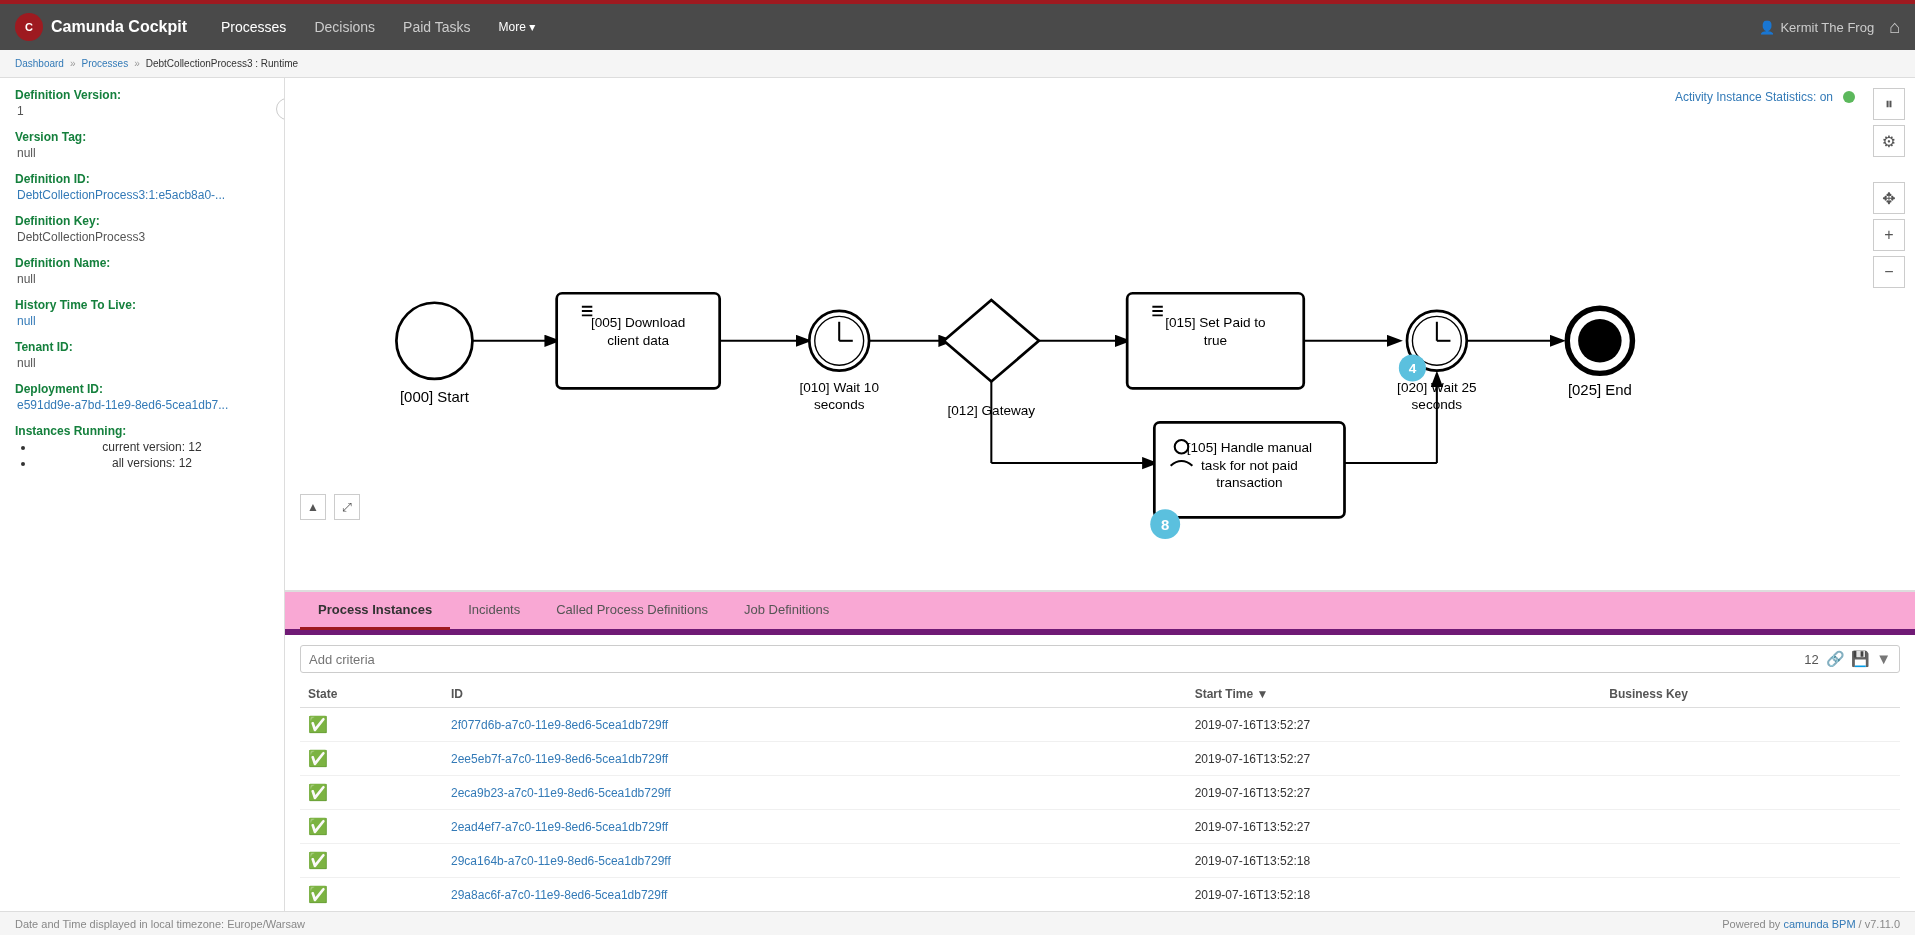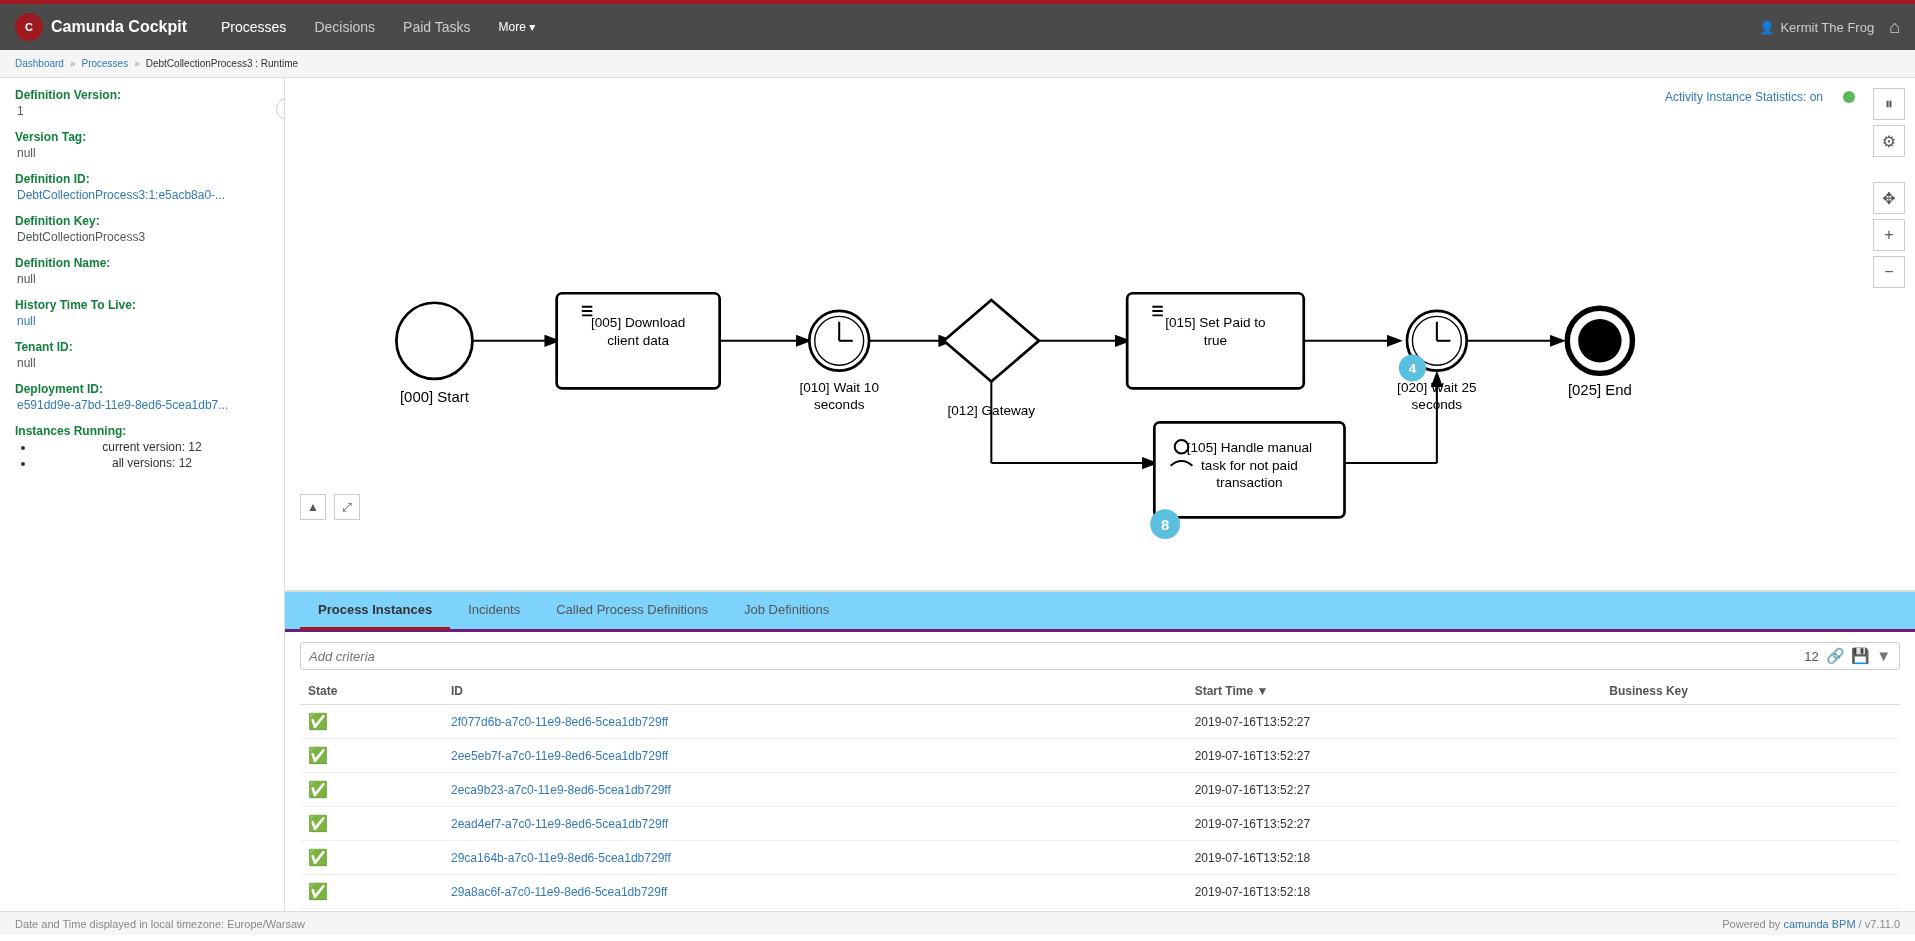--- a/index.html
+++ b/index.html
@@ -148,21 +148,21 @@
       min-height: 380px;
     }
     .activity-stats-toggle {
       position: absolute;
       top: 12px;
       right: 60px;
       font-size: 12px;
       color: #337ab7;
       display: flex;
       align-items: center;
-      gap: 20px;
+      gap: 10px;
       cursor: pointer;
     }
     .diagram-controls {
       position: absolute;
       right: 10px;
       top: 10px;
       display: flex;
       flex-direction: column;
       gap: 5px;
     }
@@ -208,22 +208,22 @@
     .bottom-panel {
       height: 320px;
       display: flex;
       flex-direction: column;
       border-top: 1px solid #ddd;
     }
 
     
     .tabs-bar {
       display: flex;
-      border-bottom: 3px solid #701a75;
-      background: #7dd3fc;
+      border-bottom: 6px solid #701a75;
+      background: #f9a8d4;
       padding: 0 15px;
     }
     .tab-item {
       padding: 10px 18px;
       cursor: pointer;
       font-size: 13px;
       color: #555;
       border-bottom: 3px solid transparent;
       margin-bottom: -1px;
     }
@@ -247,21 +247,20 @@
       margin: 10px 0 8px 0;
       padding: 4px 8px;
       background: #fff;
     }
     .filter-bar input {
       flex: 1;
       border: none;
       outline: none;
       font-size: 13px;
       color: #999;
-      font-style: italic;
     }
     .filter-bar .filter-count {
       font-size: 13px;
       color: #555;
       margin-right: 8px;
     }
     .filter-bar .filter-icons {
       display: flex;
       gap: 6px;
       color: #777;

